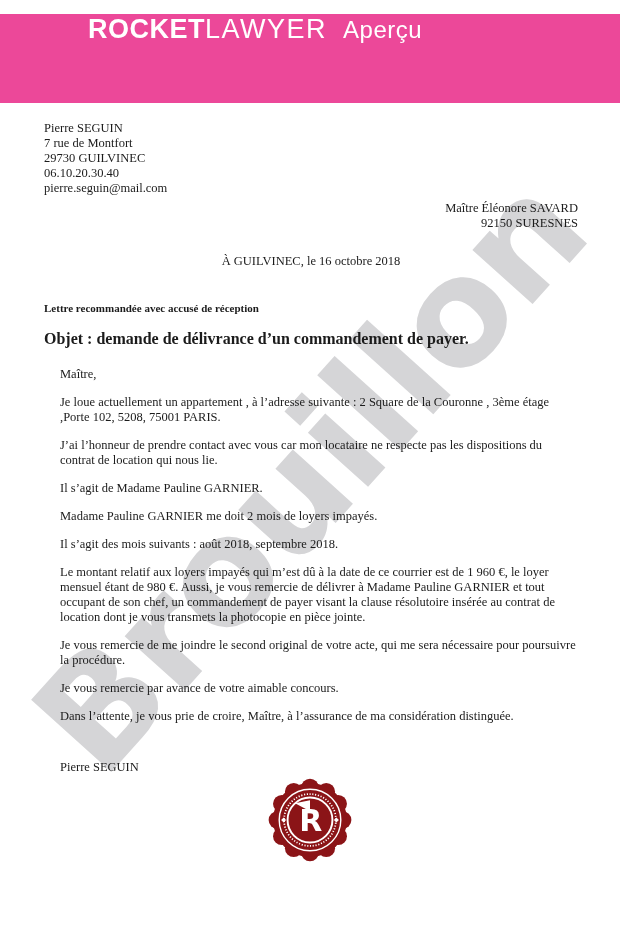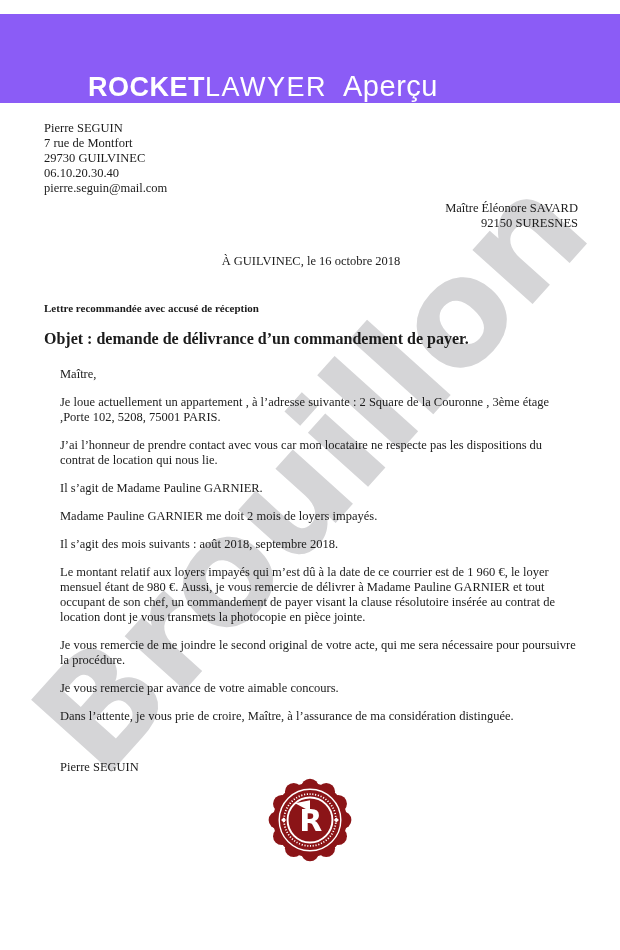--- a/index.html
+++ b/index.html
@@ -10,40 +10,40 @@
     font-family: "Liberation Serif", "DejaVu Serif", serif;
     color: #1b1b1b;
     overflow: hidden;
     position: relative;
   }
 
   
   .top-strip { height: 14px; background: #ffffff; }
   .app-header {
     height: 89px;
-    background: #8b5cf6;
+    background: #ec4899;
     display: flex;
-    align-items: flex-end;
+    align-items: flex-start;
     padding-left: 88px;
     position: relative;
     z-index: 2;
   }
   .logo {
     font-family: "Liberation Sans", "DejaVu Sans", sans-serif;
     color: #ffffff;
     font-size: 27px;
     white-space: nowrap;
     display: flex;
     align-items: baseline;
   }
   .logo-bold { font-weight: 800; letter-spacing: 0.5px; }
   .logo-light { font-weight: 400; letter-spacing: 1.5px; }
   .logo-preview {
     font-weight: 400;
-    font-size: 29px;
+    font-size: 24px;
     margin-left: 16px;
     letter-spacing: 0.5px;
   }
 
   
   .watermark {
     position: absolute;
     left: 310px; top: 475px;
     transform: translate(-50%, -50%) rotate(-48deg);
     font-family: "DejaVu Sans", "Liberation Sans", sans-serif;

